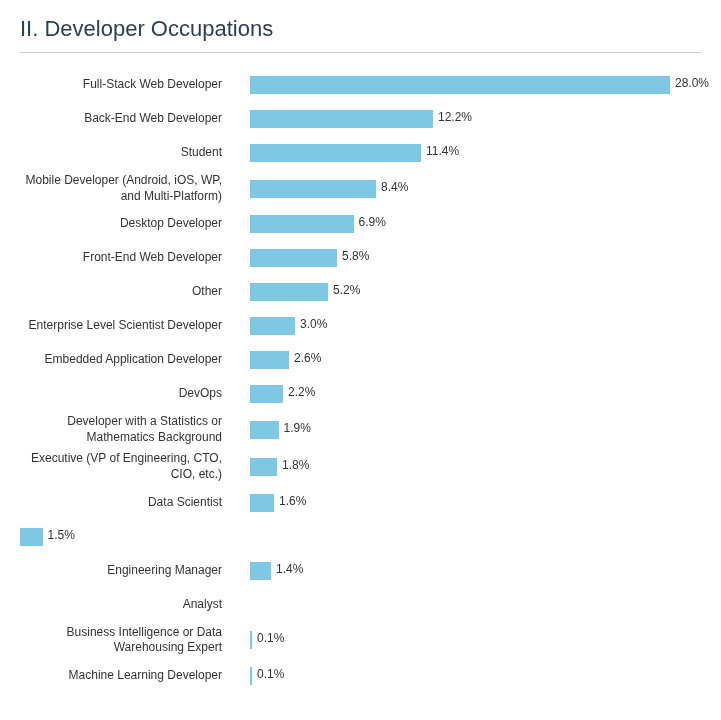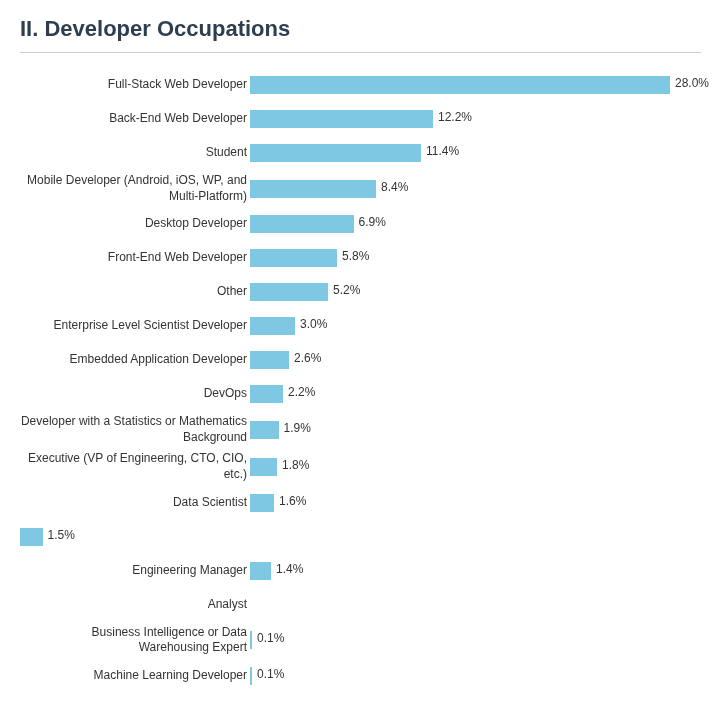--- a/index.html
+++ b/index.html
@@ -6,21 +6,21 @@
     body {
       font-family: Arial, sans-serif;
       background: #fff;
       color: #333;
       padding: 16px 20px;
       width: 721px;
       min-height: 720px;
     }
     .section-title {
       font-size: 22px;
-      font-weight: bold;
+      font-weight: normal;
       color: #2c3e50;
       margin-bottom: 10px;
     }
     .divider {
       border: none;
       border-top: 1px solid #ccc;
       margin-bottom: 18px;
     }
     .chart-container {
       width: 100%;
@@ -30,21 +30,21 @@
       align-items: center;
       margin-bottom: 6px;
       min-height: 28px;
     }
     .label {
       width: 230px;
       min-width: 230px;
       text-align: right;
       font-size: 12px;
       color: #333;
-      padding-right: 3px;
+      padding-right: 28px;
       line-height: 1.3;
     }
     .bar-area {
       flex: 1;
       display: flex;
     }
     .bar {
       height: 18px;
       background: #7ec8e3;
       display: inline-block;

